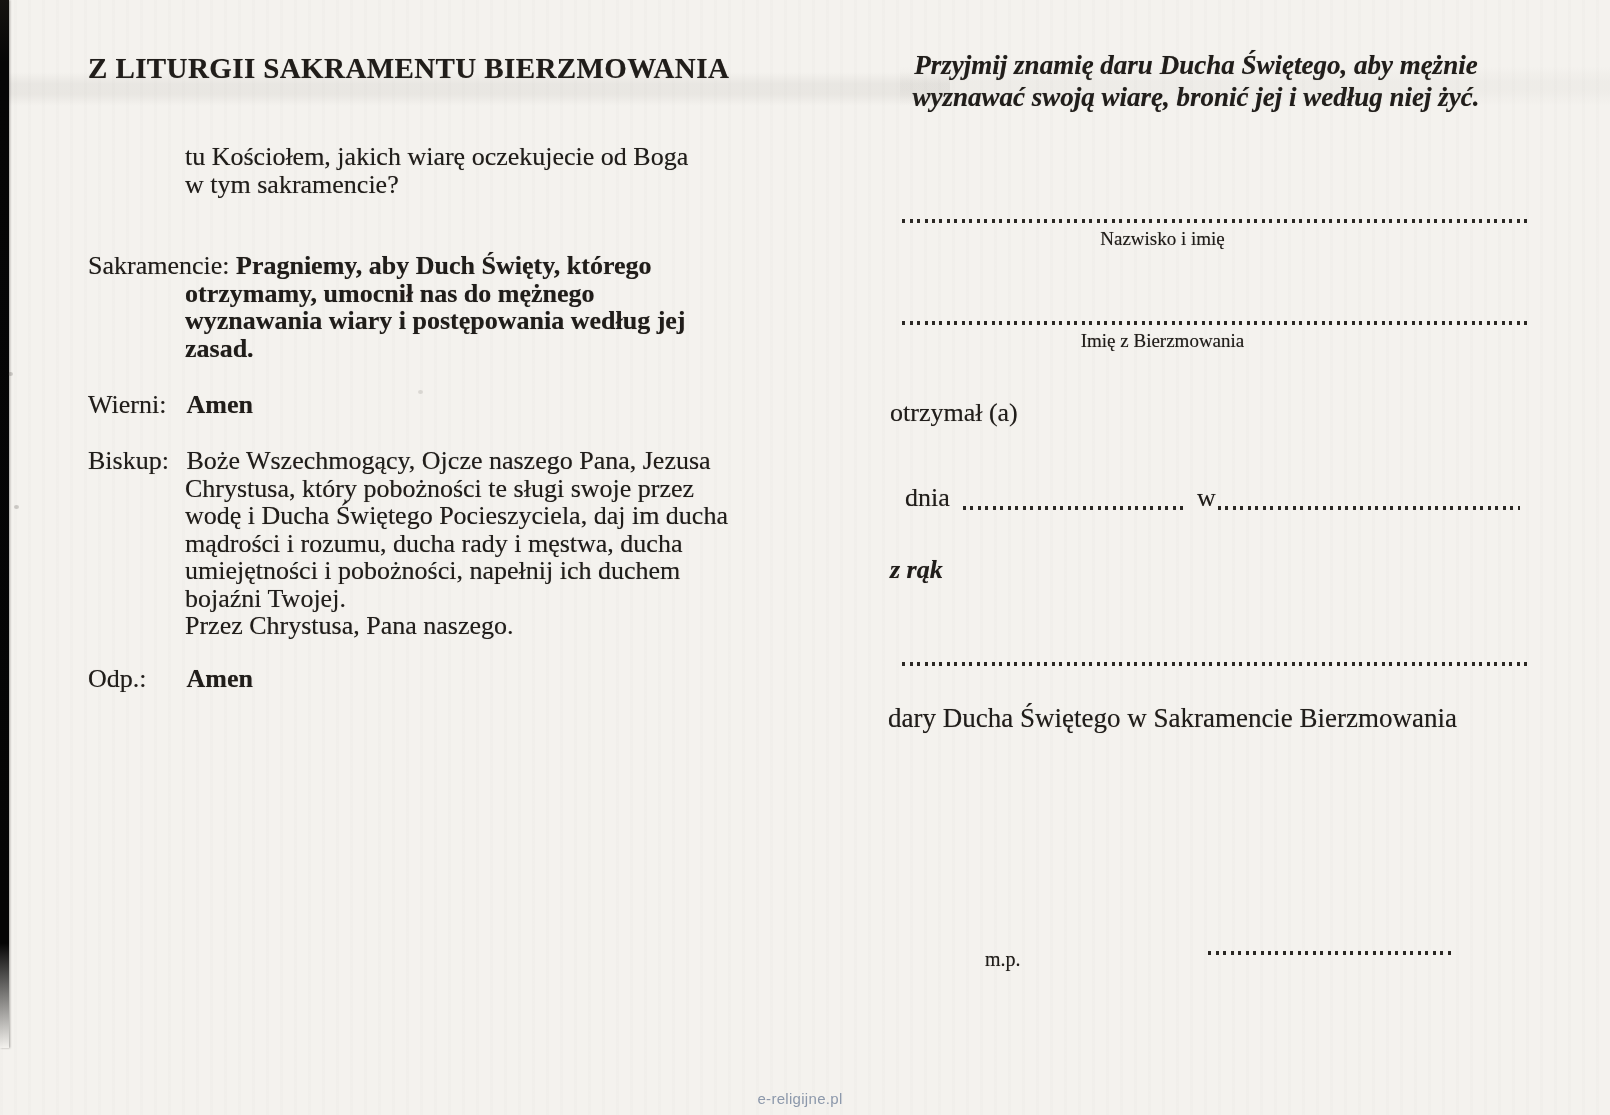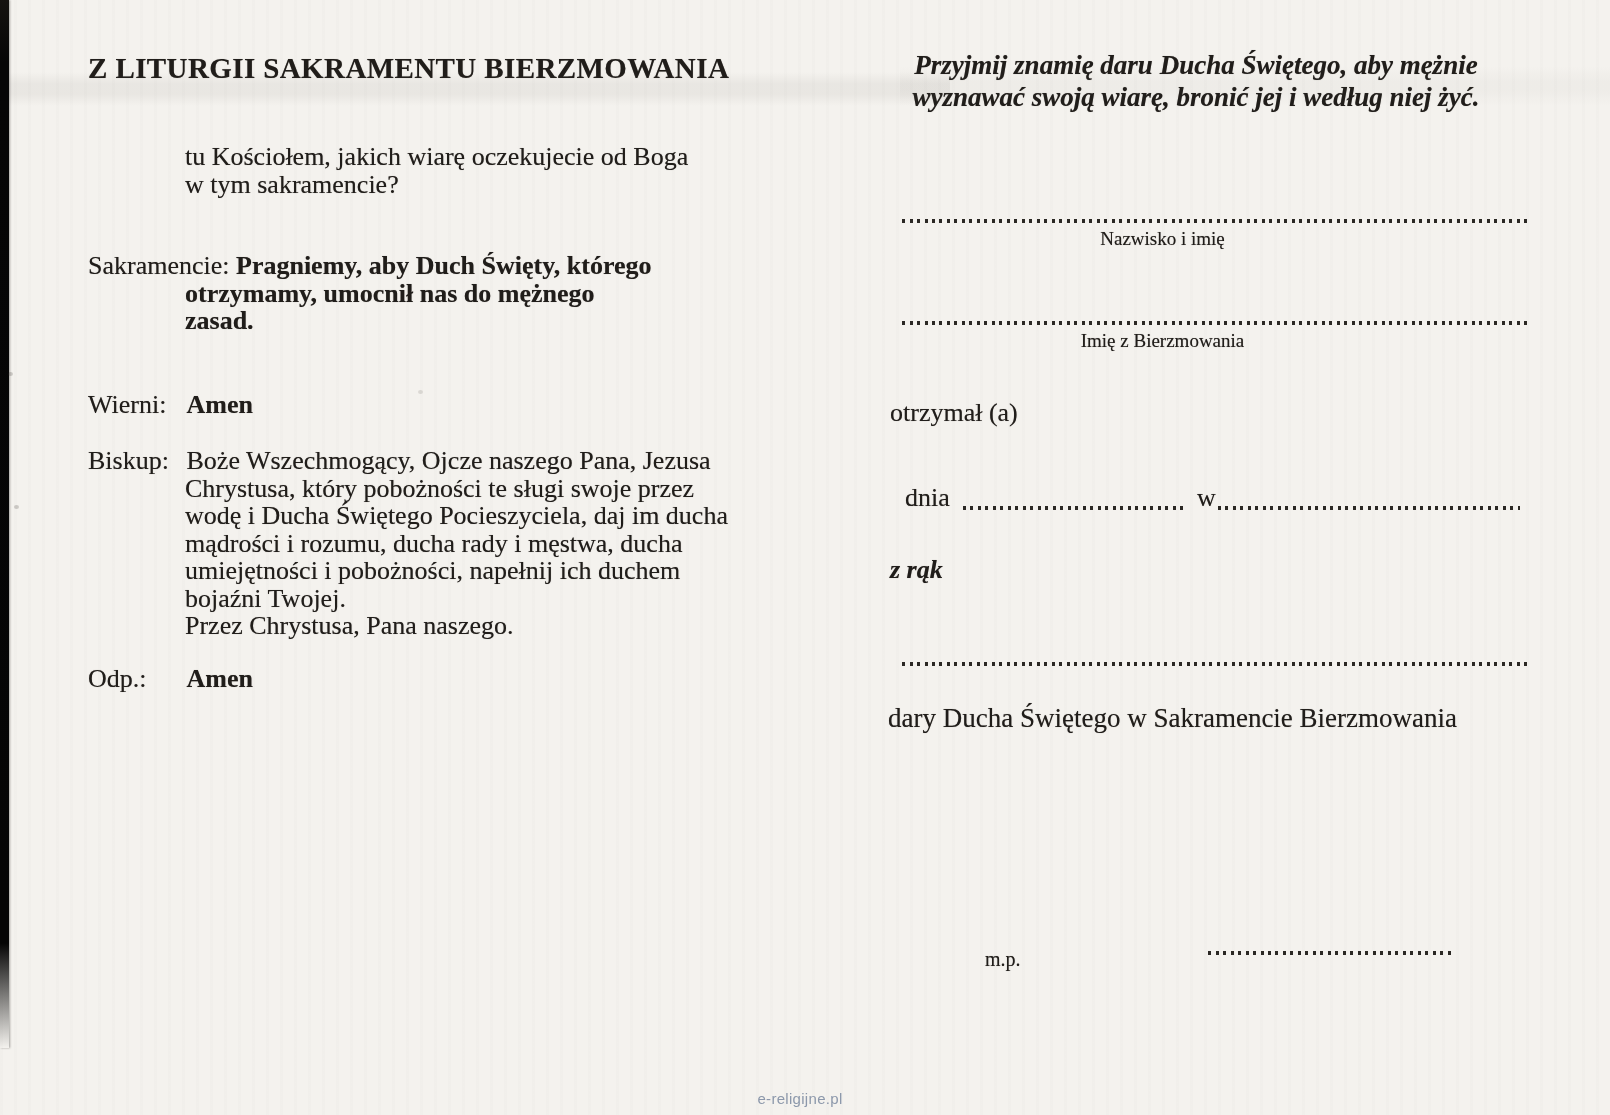--- a/index.html
+++ b/index.html
@@ -54,20 +54,21 @@
   <div class="cont txt">tu Kościołem, jakich wiarę oczekujecie od Boga</div>
   <div class="cont txt">w tym sakramencie?</div>
 </div>
 
 <div class="abs dlg-row" style="top:252px">
   <div class="txt">
     <span class="speaker">Sakramencie:</span>
     <span class="b">Pragniemy, aby Duch Święty, którego</span>
   </div>
   <div class="cont txt b">otrzymamy, umocnił nas do mężnego</div>
+  <div class="cont txt b">wyznawania wiary i postępowania według jej</div>
   <div class="cont txt b">zasad.</div>
 </div>
 
 <div class="abs dlg-row" style="top:391px">
   <div class="txt">
     <span class="speaker">Wierni:</span>
     <span class="b">Amen</span>
   </div>
 </div>
 

